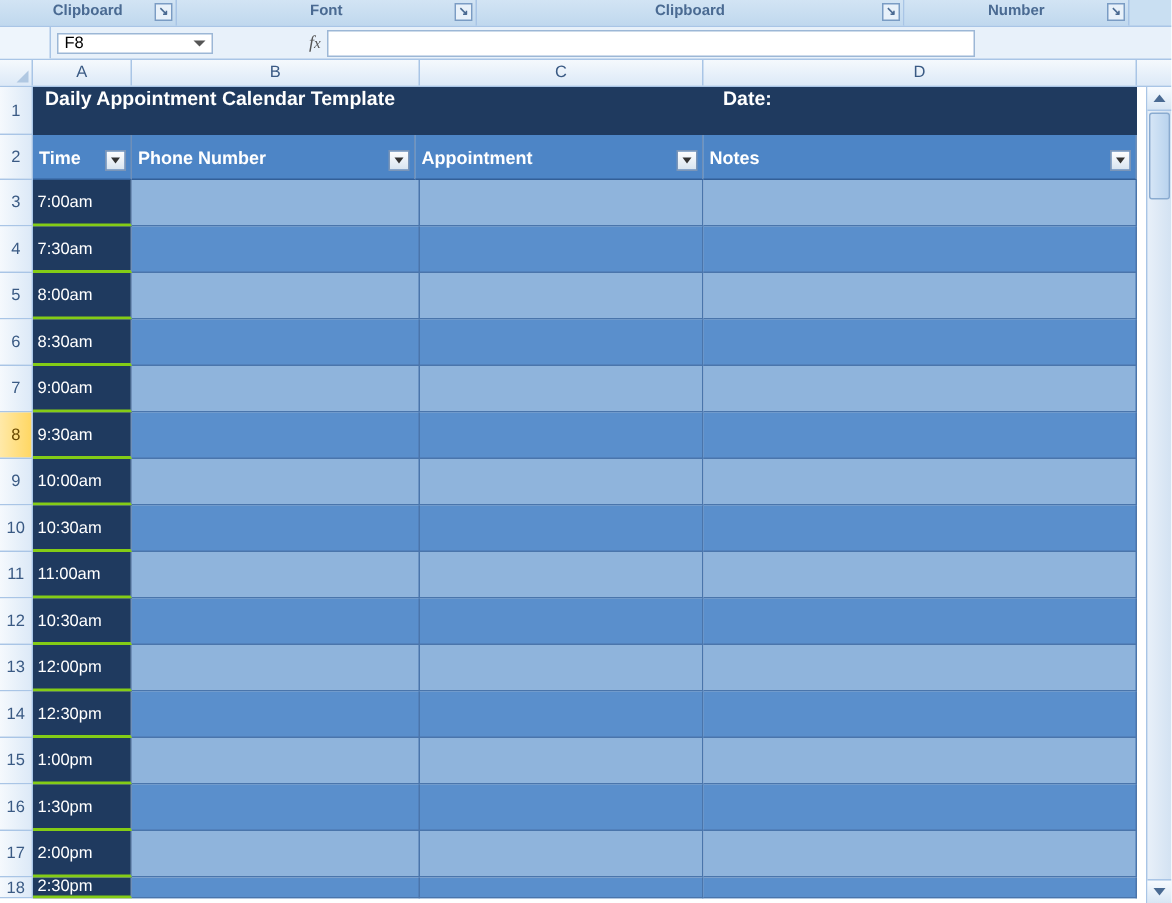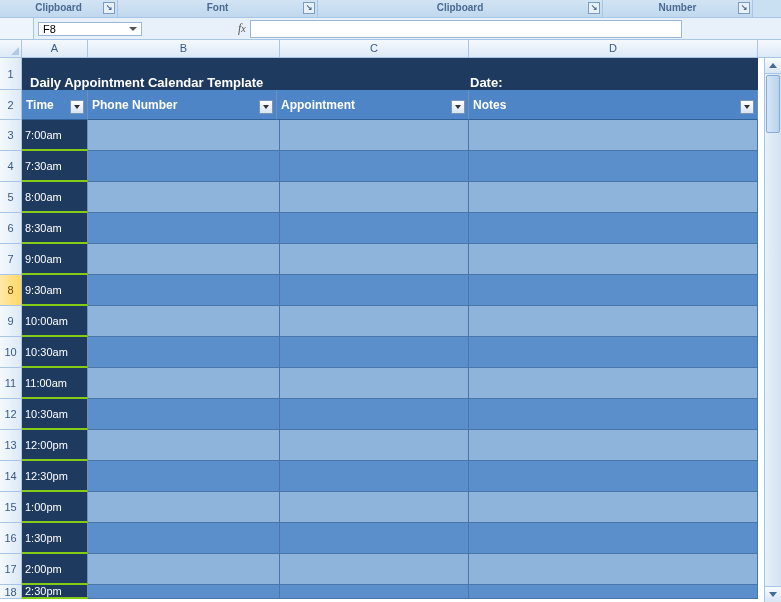--- a/index.html
+++ b/index.html
@@ -66,21 +66,21 @@
   }
   .name-box .dd {
     width: 0; height: 0;
     border-left: 4px solid transparent;
     border-right: 4px solid transparent;
     border-top: 4px solid #555;
   }
   .fx-wrap {
     display: flex;
     align-items: center;
-    margin-left: 96px;
+    margin-left: 64px;
     gap: 4px;
   }
   .fx-icon { font-style: italic; font-family: Georgia, serif; font-size: 12px; color: #555; }
   .formula-bar {
     height: 18px;
     background: #fff;
     border: 1px solid #9cb7d6;
     flex: 0 0 432px;
   }
 
@@ -136,28 +136,28 @@
   .cD { flex: 0 0 289px; }
 
   .row.title { height: 32px; }
   .row.title .merged {
     flex: 0 0 736px;
     background: #1f3a5f;
     color: #fff;
     font-weight: bold;
     font-size: 13px;
     display: flex;
-    align-items: flex-end;
+    align-items: flex-start;
     padding-left: 8px;
     border-right:1px solid #1f3a5f;
     border-bottom: none;
     position: relative;
   }
   .row.title .merged .date-label{
-    position:absolute; left: 448px;
+    position:absolute; left: 460px;
   }
 
   .row.filters { height: 30px; }
   .row.filters .cell {
     background: #4d85c6;
     color: #fff;
     font-weight: bold;
     justify-content: flex-start;
     font-size: 12px;
     border-bottom: 1px solid #335f97;

